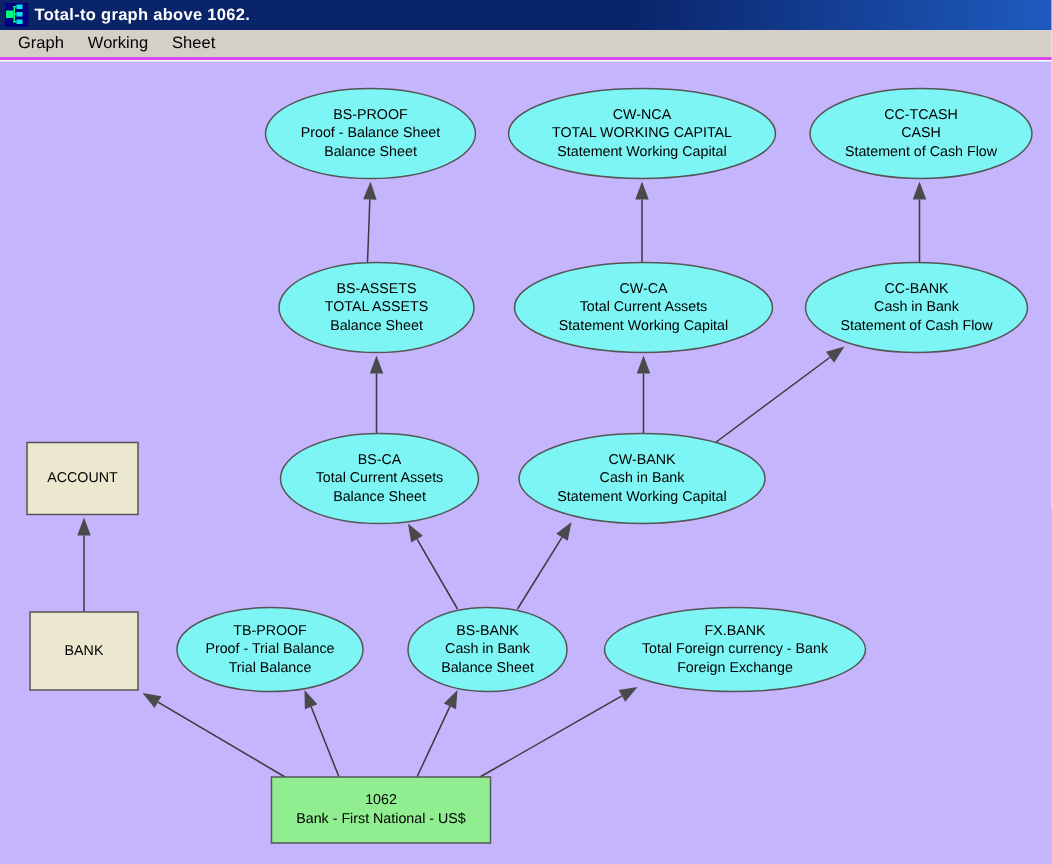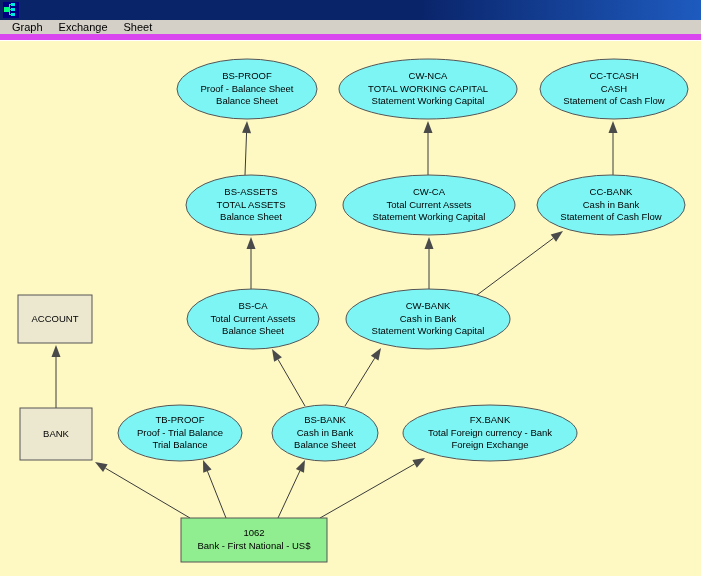--- a/index.html
+++ b/index.html
@@ -41,42 +41,42 @@
     font-size: 11px;
     font-weight: bold;
     font-family: "Liberation Sans", sans-serif;
     letter-spacing: 0.2px;
     white-space: nowrap;
   }
   
   #menu-bar {
     height: 20px;
     background: #d4d0c8;
-    border-bottom: 6px solid #d946ef;
+    border-bottom: 2px solid #d946ef;
     display: flex;
     align-items: center;
     padding-left: 4px;
     box-sizing: border-box;
   }
   .menu-item {
     font-size: 11px;
     color: #000000;
     padding: 2px 8px;
     cursor: default;
     white-space: nowrap;
     font-family: "Liberation Sans", sans-serif;
   }
   
   #graph-canvas {
     position: absolute;
     left: 0;
     top: 41px;
     width: 701px;
     height: 535px;
-    background: #fef9c3;
+    background: #c4b5fd;
   }
   #graph-svg {
     display: block;
   }
   .node-ellipse {
     stroke: #555555;
     stroke-width: 1;
   }
   .node-rect {
     stroke: #555555;
@@ -109,25 +109,26 @@
       <rect x="0" y="0" width="16" height="16" fill="#000080"></rect>
       <rect x="1" y="5" width="5" height="5" fill="#00ff7f"></rect>
       <rect x="8" y="1" width="4" height="3" fill="#00e5e5"></rect>
       <rect x="8" y="6" width="4" height="3" fill="#00e5e5"></rect>
       <rect x="8" y="11" width="4" height="3" fill="#00e5e5"></rect>
       <rect x="6" y="2" width="2" height="1" fill="#00ff7f"></rect>
       <rect x="6" y="7" width="2" height="1" fill="#00ff7f"></rect>
       <rect x="6" y="12" width="2" height="1" fill="#00ff7f"></rect>
       <rect x="6" y="2" width="1" height="11" fill="#00ff7f"></rect>
     </svg>
+    <span id="title-text">Total-to graph above 1062.</span>
   </div>
 
   <div id="menu-bar">
     <div class="menu-item">Graph</div>
-    <div class="menu-item">Exchange</div>
+    <div class="menu-item">Working</div>
     <div class="menu-item">Sheet</div>
   </div>
 
   <div id="graph-canvas">
     <svg id="graph-svg" width="701" height="535" viewBox="0 0 701 535">
       <g id="edge-layer">
           <g>
             <line x1="245" y1="134" x2="246.55586007388143" y2="91.99177800520121" class="edge-line"></line>
             <polygon points="247,80 251.0527768258319,92.15833047749567 242.05894332193097,91.82522553290676" class="edge-head"></polygon>
           </g>

